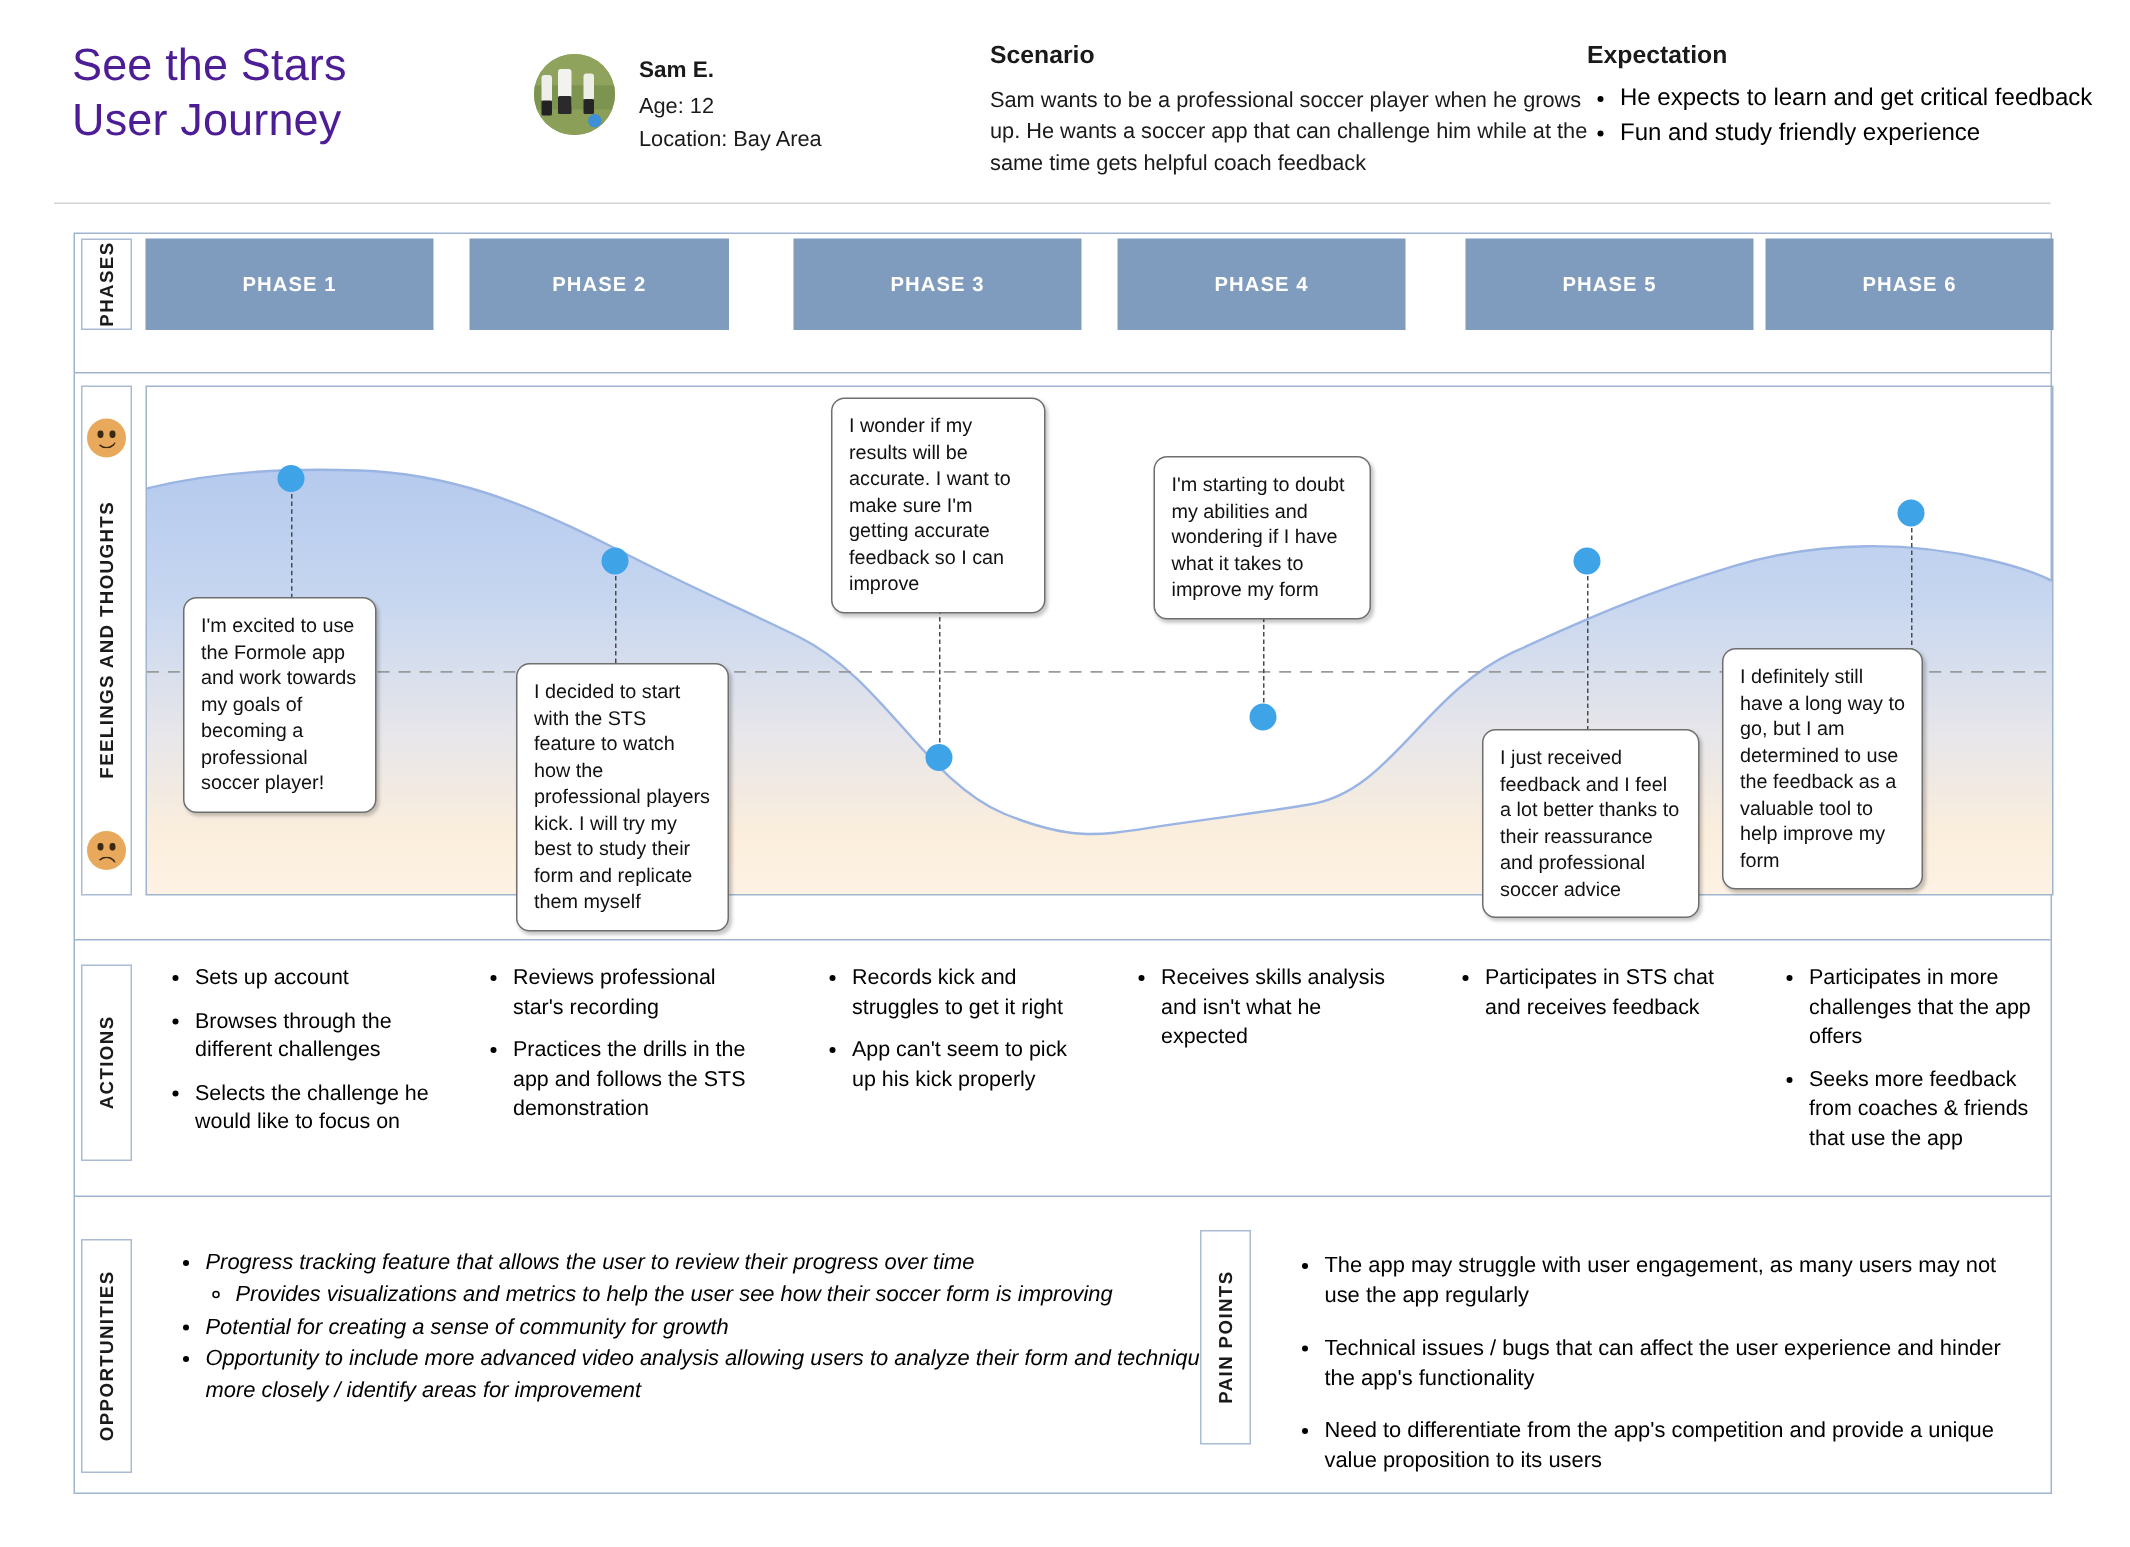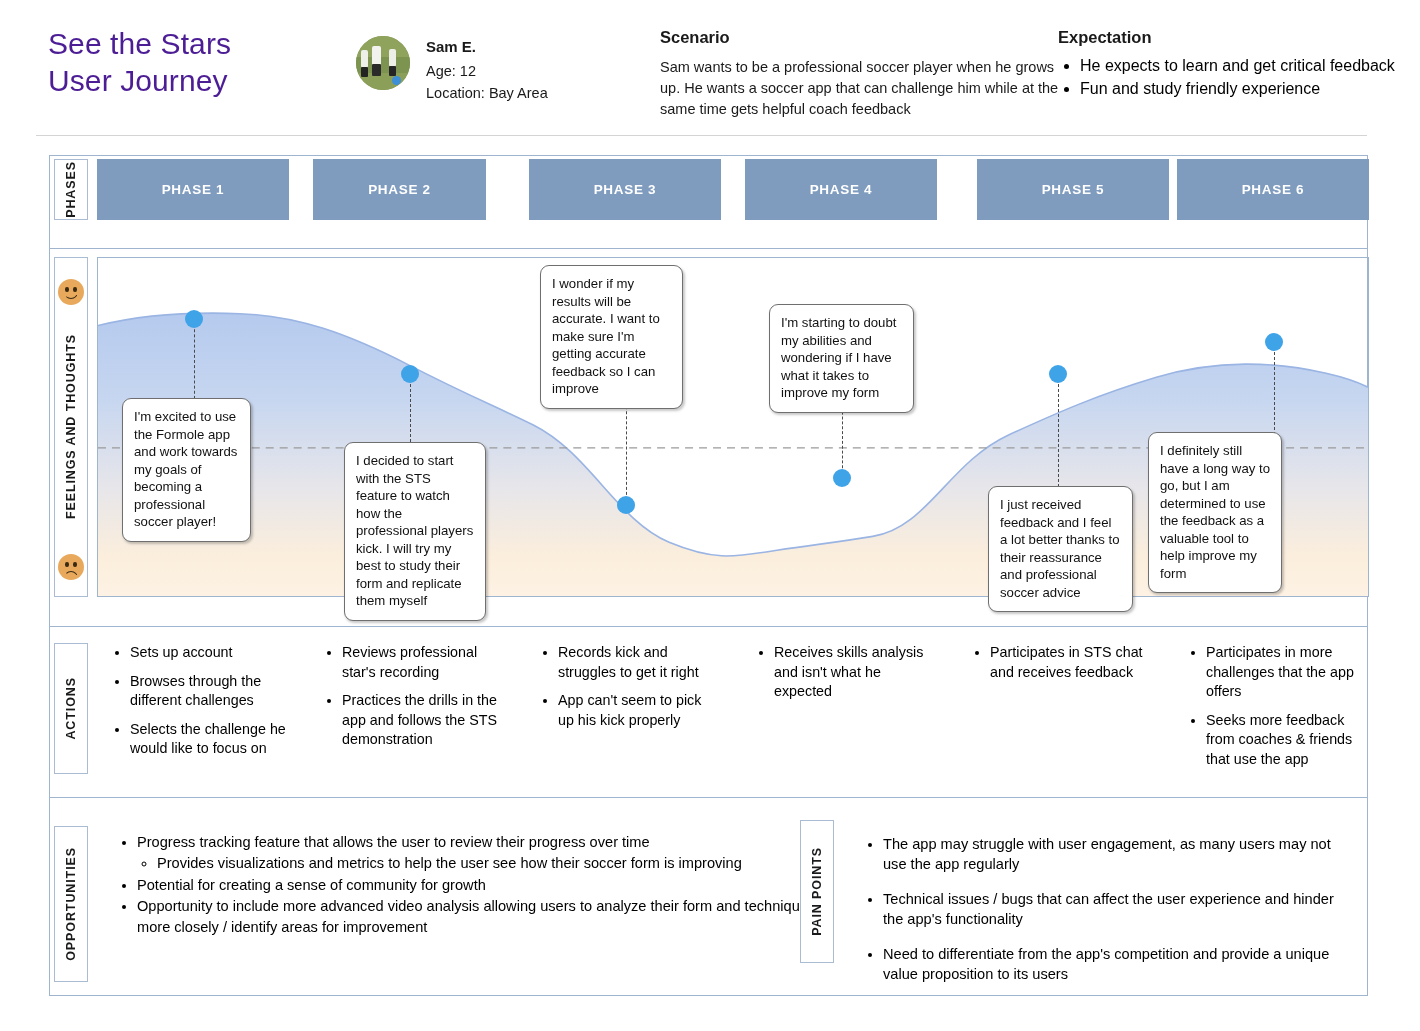--- a/index.html
+++ b/index.html
@@ -148,21 +148,21 @@
   .act-col { position: absolute; top: 0; font-size: 14.3px; line-height: 1.37; }
   .act-col ul { margin:0; padding-left: 19px; }
   .act-col li { margin-bottom: 9px; }
 
   .opp-body {
     position: absolute; left: 68px; top: 12px; width: 700px;
     font-size: 14.6px; line-height: 1.4;
   }
   .opp-body ul { margin:0; padding-left: 19px; }
   .opp-body ul ul { padding-left: 20px; margin-top: 1px; }
-  .opp-body li { margin-bottom: 1px; }
+  .opp-body li { margin-bottom: 1px; font-style: italic; }
 
   .pain-body {
     position: absolute; left: 64px; top: 10px; width: 490px;
     font-size: 14.6px; line-height: 1.4;
   }
   .pain-body ul { margin:0; padding-left: 19px; }
   .pain-body li { margin-bottom: 14px; }
 </style>
 </head>
 <body>
@@ -304,21 +304,21 @@
 
   <div class="leader" style="left:144px;  top:163px; height:85px;"></div>
   <div class="leader" style="left:360px;  top:218px; height:68px;"></div>
   <div class="leader" style="left:576px;  top:225px; height:124px;"></div>
   <div class="leader" style="left:792px;  top:241px; height:81px;"></div>
   <div class="leader" style="left:1008px; top:218px; height:118px;"></div>
   <div class="leader" style="left:1224px; top:186px; height:93px;"></div>
 
   <div class="bubble" style="left:72px;   top:242px; width:129px;">I'm excited to use the Formole app and work towards my goals of becoming a professional soccer player!</div>
   <div class="bubble" style="left:294px;  top:286px; width:142px;">I decided to start with the STS feature to watch how the professional players kick. I will try my best to study their form and replicate them myself</div>
-  <div class="bubble" style="left:490px;  top:109px; width:143px;">I wonder if my results will be accurate. I want to make sure I'm getting accurate feedback so I can improve</div>
+  <div class="bubble" style="left:504px;  top:109px; width:143px;">I wonder if my results will be accurate. I want to make sure I'm getting accurate feedback so I can improve</div>
   <div class="bubble" style="left:719px;  top:148px; width:145px;">I'm starting to doubt my abilities and wondering if I have what it takes to improve my form</div>
   <div class="bubble" style="left:938px;  top:330px; width:145px;">I just received feedback and I feel a lot better thanks to their reassurance and professional soccer advice</div>
   <div class="bubble" style="left:1098px; top:276px; width:134px;">I definitely still have a long way to go, but I am determined to use the feedback as a valuable tool to help improve my form</div>
 
   <div class="vlabel" style="left:4px; top:487px; width:34px; height:131px;">
     <span>ACTIONS</span>
   </div>
 
   <div class="actions-grid" style="top:487px; height:150px;">
     <div class="act-col" style="left:14px;   width:180px">
@@ -327,21 +327,21 @@
         <li>Browses through the different challenges</li>
         <li>Selects the challenge he would like to focus on</li>
       </ul>
     </div>
     <div class="act-col" style="left:226px;  width:180px">
       <ul>
         <li>Reviews professional star's recording</li>
         <li>Practices the drills in the app and follows the STS demonstration</li>
       </ul>
     </div>
-    <div class="act-col" style="left:442px;  width:170px">
+    <div class="act-col" style="left:452px;  width:170px">
       <ul>
         <li>Records kick and struggles to get it right</li>
         <li>App can't seem to pick up his kick properly</li>
       </ul>
     </div>
     <div class="act-col" style="left:874px;  width:175px">
       <ul>
         <li>Participates in STS chat and receives feedback</li>
       </ul>
     </div>

